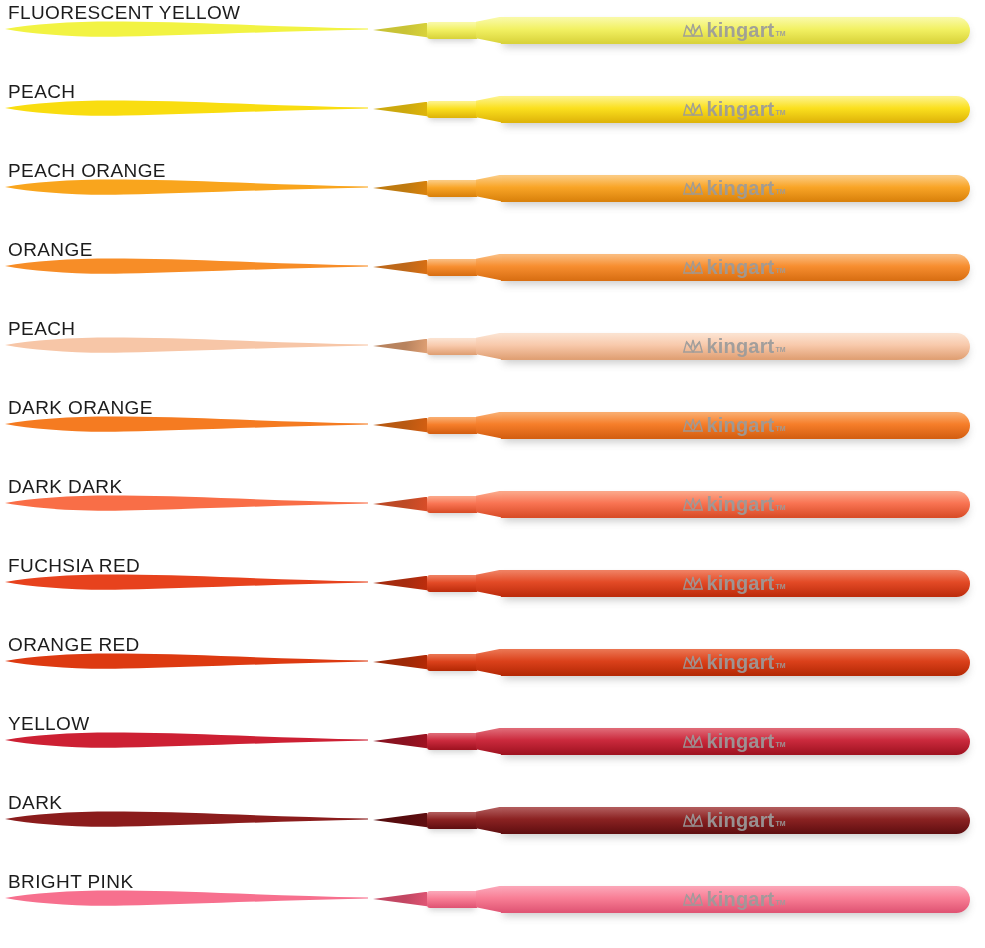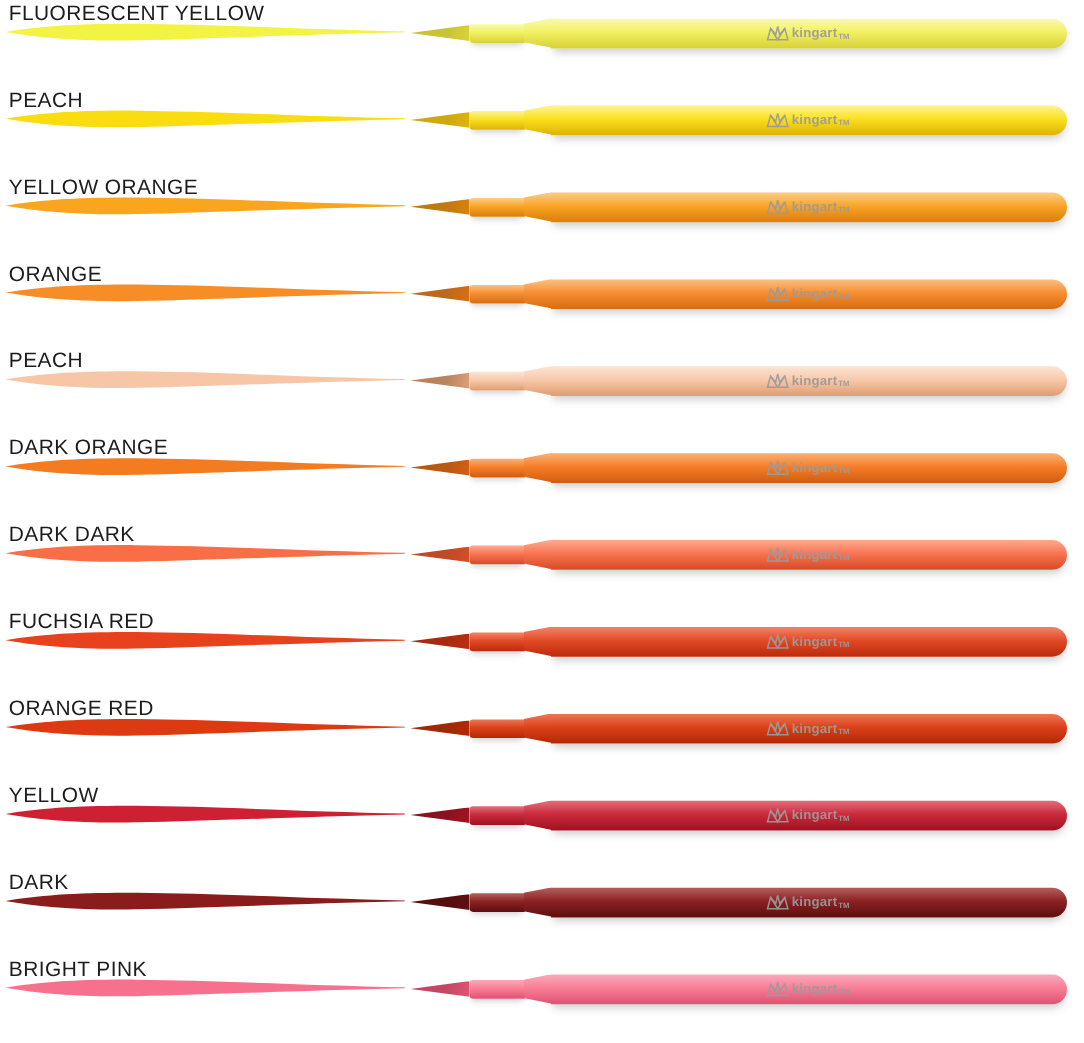--- a/index.html
+++ b/index.html
@@ -92,21 +92,21 @@
     transform: translateX(-2px);
   }
   .crown {
     width: 24px;
     height: 17px;
     margin-right: 1px;
     display: block;
   }
   .crown * { stroke: currentColor; fill: none; stroke-width: 1.5; stroke-linejoin: miter; }
   .logo-text {
-    font-size: 12px;
+    font-size: 20px;
     font-weight: bold;
     letter-spacing: 0.2px;
     line-height: 1;
   }
   .tm {
     font-size: 7px;
     font-weight: bold;
     margin-top: 7px;
     margin-left: 1px;
     line-height: 1;
@@ -155,21 +155,21 @@
               <path d="M6,4 L13,15 L20,4"></path>
             </svg>
           <span class="logo-text">kingart</span>
           <span class="tm">TM</span>
         </div>
       </div>
     </div>
   </div>
 
   <div class="row" style="--stroke: #F9A51D; --tip: #BF7A10; --btop: #FBCA80; --bmid: #F9A527; --bbot: #DA820C;">
-    <div class="label">YELLOW ORANGE</div>
+    <div class="label">PEACH ORANGE</div>
     <svg class="stroke" viewBox="0 0 366 30" preserveAspectRatio="none">
         <path class="stroke-path" d="M1,15 C30,9.8 70,7.2 120,7.6 C190,8.2 270,12.6 364,14.6 L364,15.4 C270,17.4 190,21.2 120,22.6 C70,23.6 30,20.2 1,15 Z"></path>
       </svg>
     <div class="pen">
       <div class="tip"></div>
       <div class="collar"></div>
       <div class="shoulder"></div>
       <div class="barrel">
         <div class="logo" style="color: rgb(155, 155, 155);">
           <svg class="crown" viewBox="0 0 26 18">

